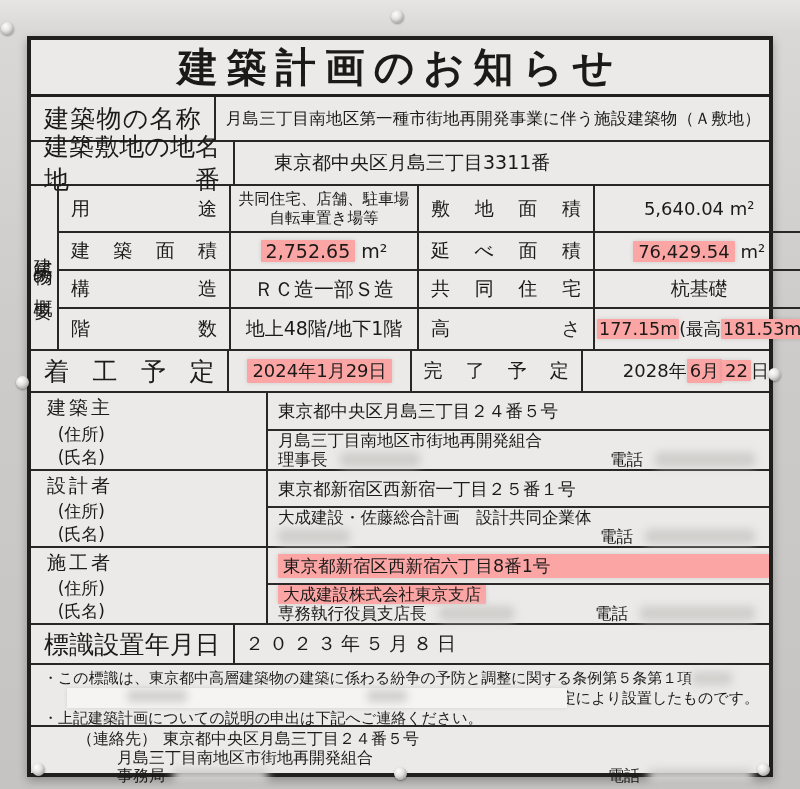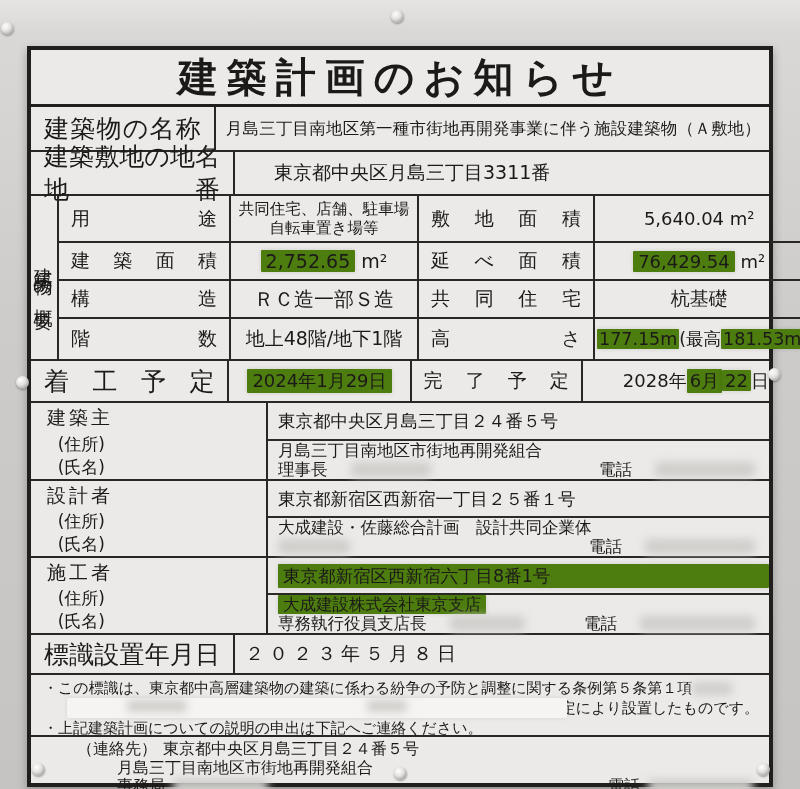--- a/index.html
+++ b/index.html
@@ -4,21 +4,21 @@
 <style>
   html,body{margin:0;padding:0;}
   body{
     width:800px;height:789px;overflow:hidden;
     font-family:"DejaVu Sans","Liberation Sans",sans-serif;
     color:#1b1a18;
     background:linear-gradient(180deg,#e6e5e3 0%,#d9d8d6 4%,#cdcccA 40%,#c5c4c2 100%);
   }
   .photo{position:relative;width:800px;height:789px;}
   .sign{
-    position:absolute;left:27px;top:46px;width:746px;height:741px;
+    position:absolute;left:27px;top:36px;width:746px;height:741px;
     box-sizing:border-box;border:4px solid #201f1d;background:#ebeae8;
     box-shadow:0 4px 9px rgba(0,0,0,.28);
     display:flex;flex-direction:column;
   }
   .row{display:flex;border-bottom:2px solid #282725;box-sizing:border-box;flex:0 0 auto;}
   .cell{box-sizing:border-box;}
   .vline{border-right:2px solid #282725;}
   .ctr{display:grid;align-content:center;}
   .jt{text-align:justify;text-align-last:justify;width:100%;}
   
@@ -43,32 +43,32 @@
   .ov-lab2{width:176px;padding:0 12px;font-size:19px;}
   .ov-v2{flex:1;display:grid;align-content:center;justify-content:center;font-size:18px;text-align:center;}
   .ov-v2.tight{justify-content:start;padding-left:2px;white-space:nowrap;font-size:17.5px;}
   .small2{font-size:15.5px;line-height:19px;}
   
   .sched{height:42px;}
   .sc-v1{width:188px;display:grid;align-content:center;justify-content:center;font-size:18px;}
   .sc-l2{width:176px;padding:0 12px;font-size:19px;}
   .sc-v2{flex:1;display:grid;align-content:center;justify-content:center;font-size:18px;white-space:nowrap;margin-left:40px;}
   
-  .sticker{display:inline-block;background:#4d7c0f;box-shadow:0 0 4px rgba(0,0,0,.13);padding:0 5px;border-radius:1px;}
+  .sticker{display:inline-block;background:#fca5a5;box-shadow:0 0 4px rgba(0,0,0,.13);padding:0 5px;border-radius:1px;}
   .blur{display:inline-block;background:#cfcecb;border-radius:4px;filter:blur(4px);height:15px;vertical-align:middle;}
   
   .sec{display:flex;border-bottom:2px solid #282725;}
   .sec-lab{width:237px;border-right:2px solid #282725;display:flex;box-sizing:border-box;flex-direction:column;}
   .sec-role{flex:1;display:grid;align-content:center;padding-left:16px;font-size:19px;letter-spacing:3px;white-space:nowrap;}
   .sec-sub{width:74px;display:flex;flex-direction:column;padding-right:6px;}
   .sec-sub span{flex:1;display:grid;align-content:center;justify-content:end;font-size:17px;}
   .sec-val{flex:1;display:flex;flex-direction:column;}
   .sv-top{border-bottom:2px solid #2b2a28;display:grid;align-content:center;padding-left:10px;font-size:17.5px;box-sizing:border-box;}
   .sv-bot{flex:1;display:flex;flex-direction:column;justify-content:center;padding-left:10px;font-size:16.5px;line-height:19px;}
-  .ph-line{display:flex;align-items:center;gap:23px;padding-right:14px;}
+  .ph-line{display:flex;align-items:center;gap:12px;padding-right:14px;}
   .spacer{flex:1;}
   .s1{height:78px}.s1 .sv-top{height:38px}
   .s2{height:77px}.s2 .sv-top{height:37px}
   .s3{height:75px}.s3 .sv-top{height:37px}
   
   .r-date{height:40px;}
   .val-date{font-size:19px;letter-spacing:5px;}
   
   .notes{height:62px;border-bottom:2px solid #282725;padding:3px 8px 0 12px;box-sizing:border-box;font-size:15px;line-height:20px;}
   .note-l1{white-space:nowrap;}

